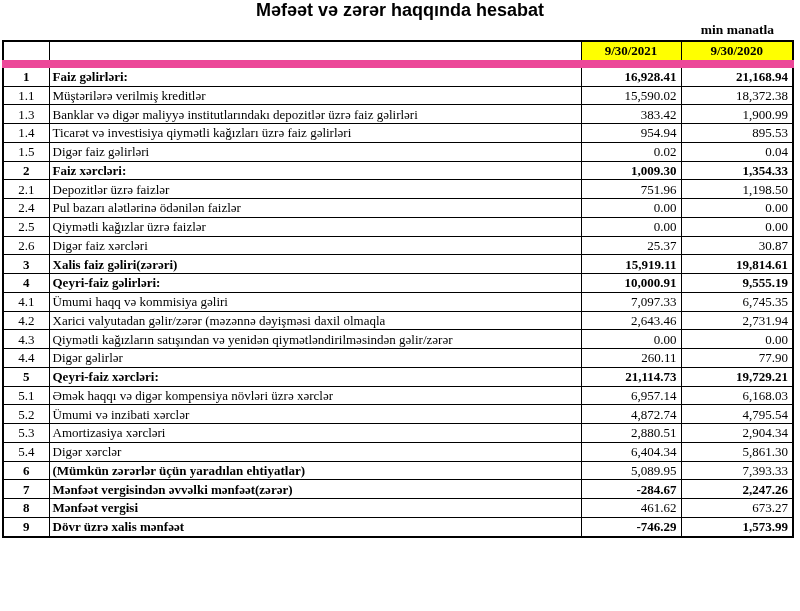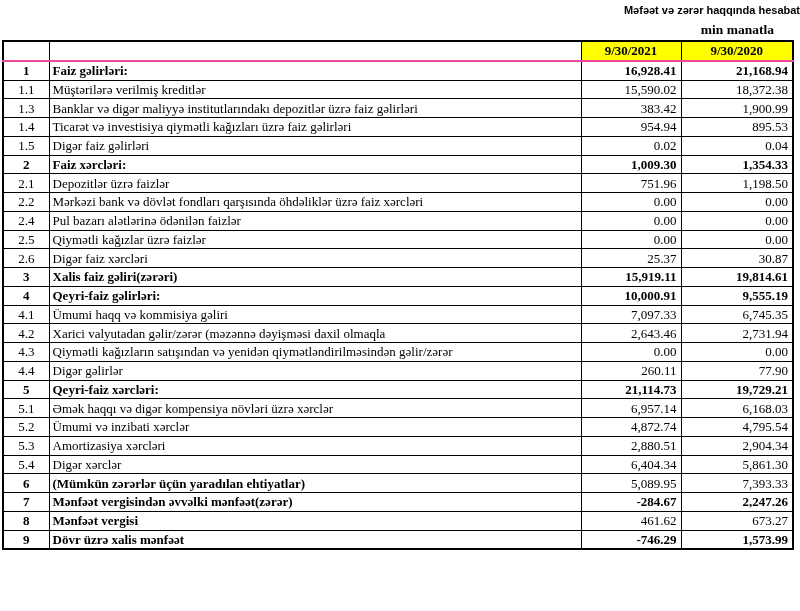--- a/index.html
+++ b/index.html
@@ -13,22 +13,22 @@
     overflow: hidden;
   }
   .page {
     width: 800px;
     height: 611px;
     position: relative;
   }
   .title {
     font-family: "Liberation Sans", sans-serif;
     font-weight: bold;
-    font-size: 11px;
-    text-align: right;
+    font-size: 18px;
+    text-align: center;
     padding-top: 3px;
     line-height: 15px;
   }
   .unit-label {
     font-family: "Liberation Serif", serif;
     font-weight: bold;
     font-size: 13.5px;
     text-align: right;
     padding-right: 26px;
     margin-top: 4px;
@@ -50,21 +50,21 @@
     border: 1px solid #000000;
     font-size: 13px;
     height: 17.75px;
     line-height: 17px;
     padding: 0 3px;
     overflow: hidden;
     white-space: nowrap;
     font-weight: normal;
   }
   thead th {
-    border-bottom: 2px solid #ec4899;
+    border-bottom: 8px solid #ec4899;
     margin-top: 12px;
   }
   th.date-cell {
     background: #FFFF00;
     font-weight: bold;
     text-align: center;
   }
   td.num { text-align: center; }
   td.label { text-align: left; }
   td.val { text-align: right; padding-right: 4px; padding-left: 20px; }
@@ -131,26 +131,20 @@
       <td class="val b">1,009.30</td>
       <td class="val b">1,354.33</td>
     </tr>
         <tr>
       <td class="num">2.1</td>
       <td class="label">Depozitlər üzrə faizlər</td>
       <td class="val">751.96</td>
       <td class="val">1,198.50</td>
     </tr>
         <tr>
-      <td class="num">2.2</td>
-      <td class="label">Mərkəzi bank və dövlət fondları qarşısında öhdəliklər üzrə faiz xərcləri</td>
-      <td class="val">0.00</td>
-      <td class="val">0.00</td>
-    </tr>
-        <tr>
       <td class="num">2.4</td>
       <td class="label">Pul bazarı alətlərinə ödənilən faizlər</td>
       <td class="val">0.00</td>
       <td class="val">0.00</td>
     </tr>
         <tr>
       <td class="num">2.5</td>
       <td class="label">Qiymətli kağızlar üzrə faizlər</td>
       <td class="val">0.00</td>
       <td class="val">0.00</td>

